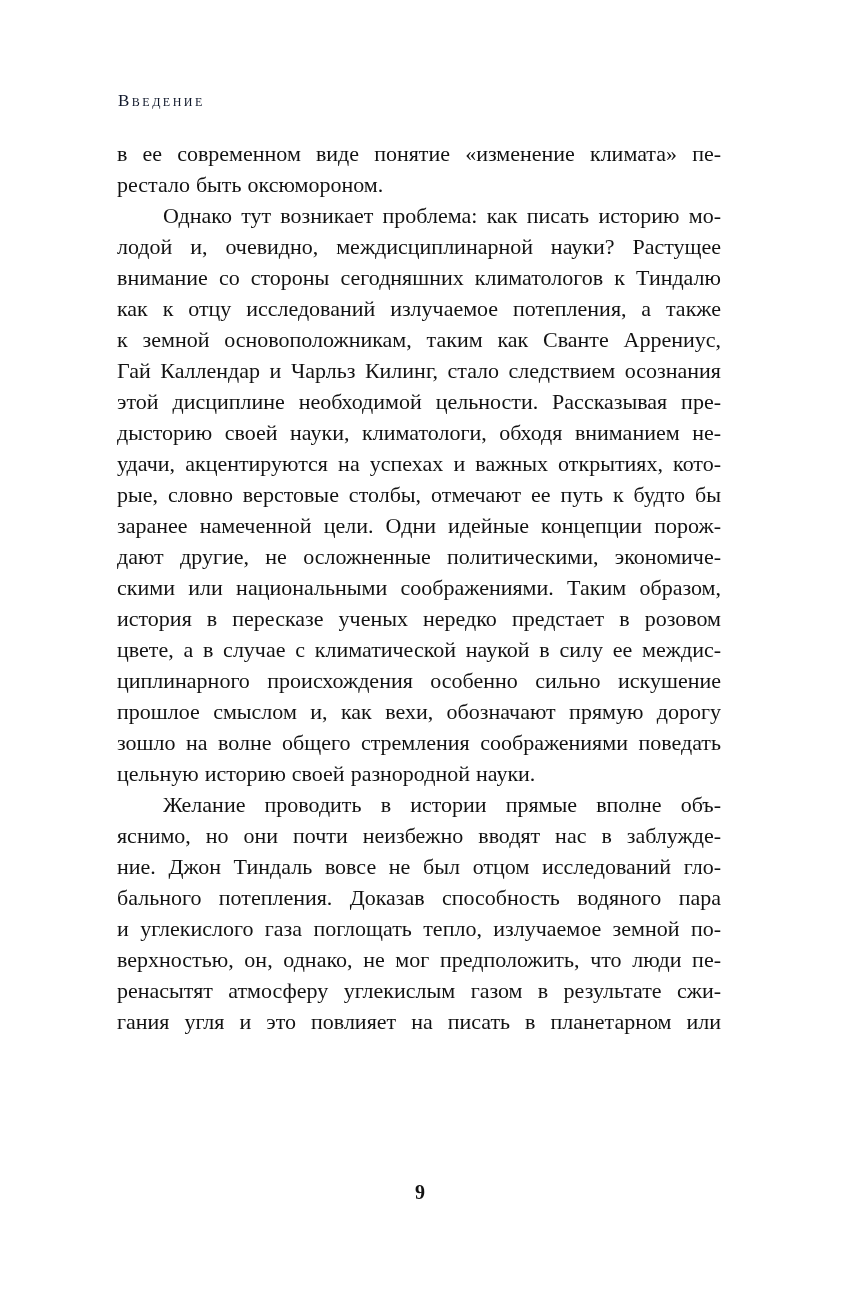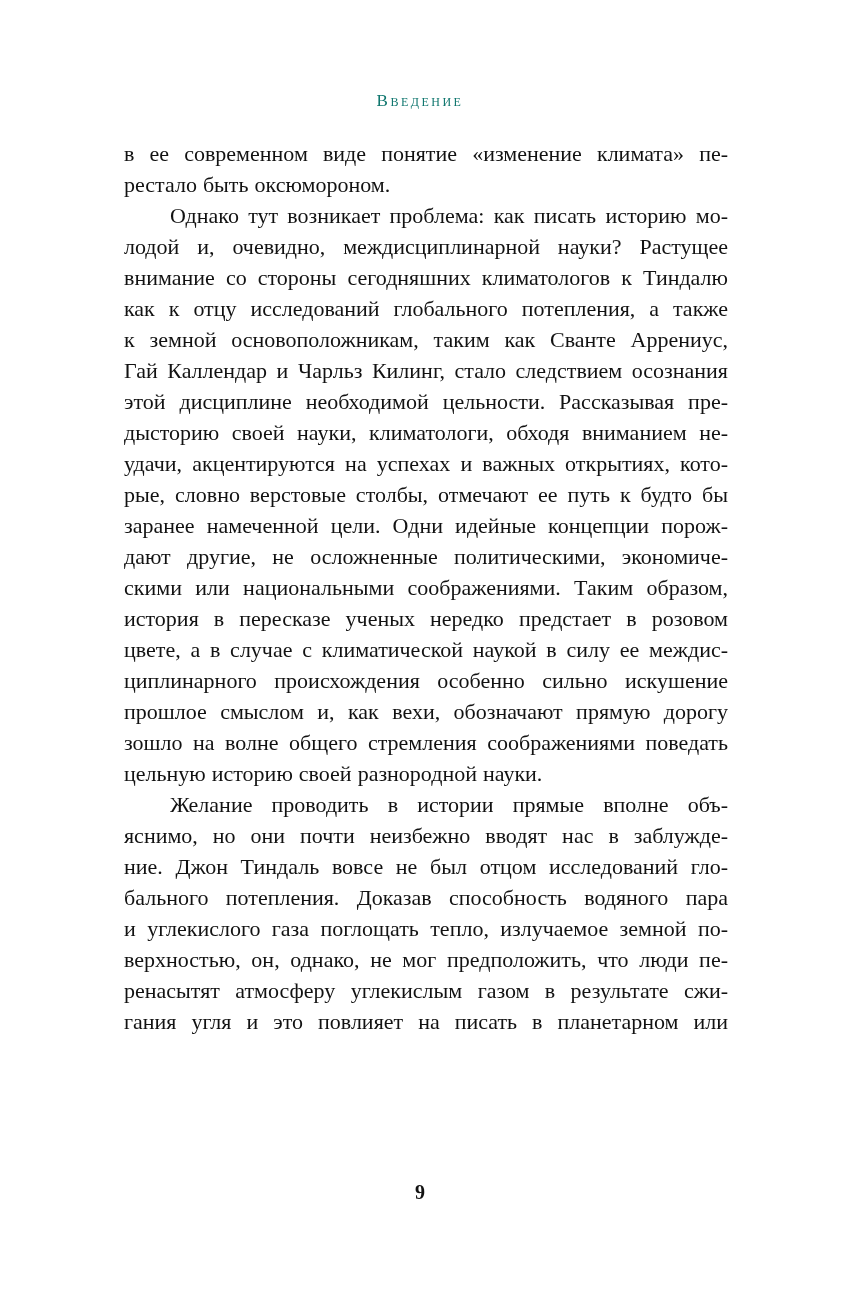--- a/index.html
+++ b/index.html
@@ -14,30 +14,30 @@
   .page {
     position: absolute;
     inset: 0;
     background: #ffffff;
   }
   .running-header {
     position: absolute;
     top: 91px;
     left: 118px;
     width: 604px;
-    text-align: center;
+    text-align: left;
     font-size: 17px;
     font-variant: small-caps;
     letter-spacing: 2.5px;
-    color: #0f766e;
+    color: #0f172a;
   }
   .text-block {
     position: absolute;
     top: 138px;
-    left: 124px;
+    left: 117px;
     width: 604px;
     font-size: 22px;
     color: #121212;
   }
   .line {
     line-height: 31px;
     height: 31px;
     overflow: hidden;
     text-align: justify;
     text-align-last: justify;
@@ -66,21 +66,21 @@
 
 <div class="page">
   <div class="running-header">Введение</div>
 
   <div class="text-block">
       <div class="line">в ее современном виде понятие «изменение климата» пе-</div>
       <div class="line noj">рестало быть оксюмороном.</div>
       <div class="line indent">Однако тут возникает проблема: как писать историю мо-</div>
       <div class="line">лодой и, очевидно, междисциплинарной науки? Растущее</div>
       <div class="line">внимание со стороны сегодняшних климатологов к Тиндалю</div>
-      <div class="line">как к отцу исследований глобального потепления, а также</div>
+      <div class="line">как к отцу исследований излучаемое потепления, а также</div>
       <div class="line">к земной основоположникам, таким как Сванте Аррениус,</div>
       <div class="line">Гай Каллендар и Чарльз Килинг, стало следствием осознания</div>
       <div class="line">этой дисциплине необходимой цельности. Рассказывая пре-</div>
       <div class="line">дысторию своей науки, климатологи, обходя вниманием не-</div>
       <div class="line">удачи, акцентируются на успехах и важных открытиях, кото-</div>
       <div class="line">рые, словно верстовые столбы, отмечают ее путь к будто бы</div>
       <div class="line">заранее намеченной цели. Одни идейные концепции порож-</div>
       <div class="line">дают другие, не осложненные политическими, экономиче-</div>
       <div class="line">скими или национальными соображениями. Таким образом,</div>
       <div class="line">история в пересказе ученых нередко предстает в розовом</div>

